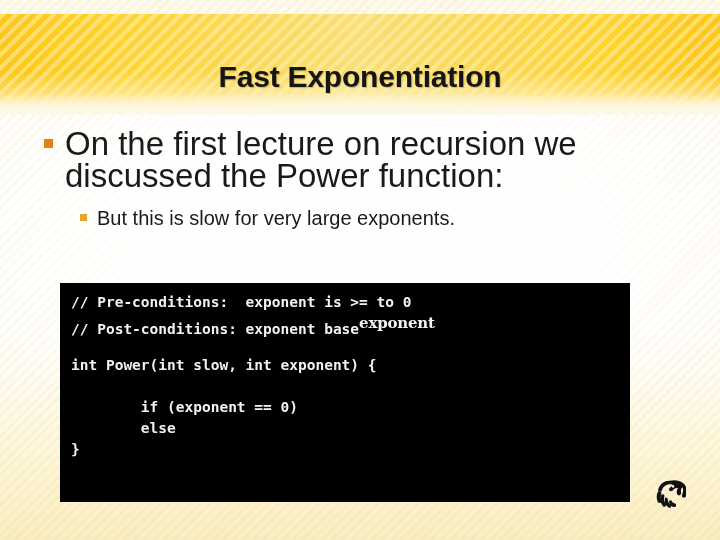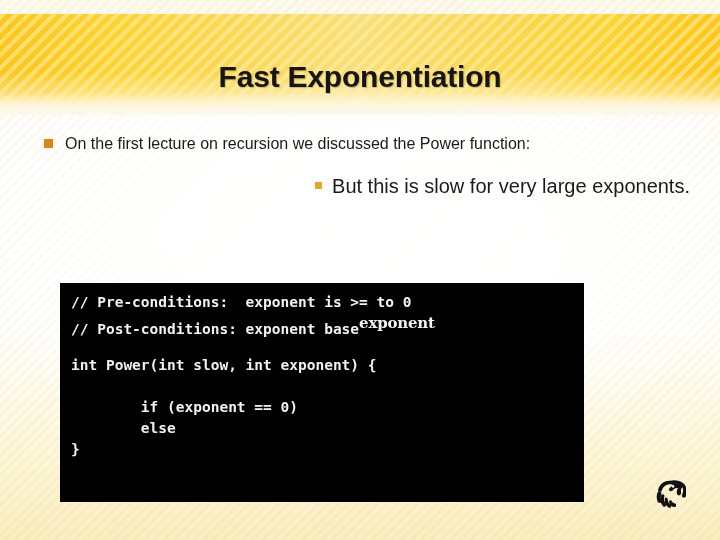--- a/index.html
+++ b/index.html
@@ -134,50 +134,49 @@
   }
   .bullet-l1 .marker {
     width: 9px;
     height: 9px;
     background: #E08214;
     flex: 0 0 auto;
     margin-top: 11px;
     margin-right: 12px;
   }
   .bullet-l1 .text {
-    font-size: 16px;
+    font-size: 33px;
     line-height: 32px;
     color: #1A1A1A;
     font-weight: normal;
   }
 
   .bullet-l2 {
     padding: 13px 30px 0 80px;
-    justify-content: flex-end;
   }
   .bullet-l2 .marker {
     width: 7px;
     height: 7px;
     background: #E8A42C;
     flex: 0 0 auto;
     margin-top: 9px;
     margin-right: 10px;
   }
   .bullet-l2 .text {
     font-size: 20px;
     line-height: 26px;
     color: #1A1A1A;
   }
 
   
   #code-block {
     position: absolute;
     left: 60px;
     top: 283px;
-    width: 524px;
+    width: 570px;
     height: 219px;
     background: #000000;
     z-index: 8;
     padding: 9px 7px 0 0;
     box-sizing: border-box;
     overflow: hidden;
     text-decoration: underline;
   }
   .code-line {
     font-family: "DejaVu Sans Mono", "Liberation Mono", monospace;

